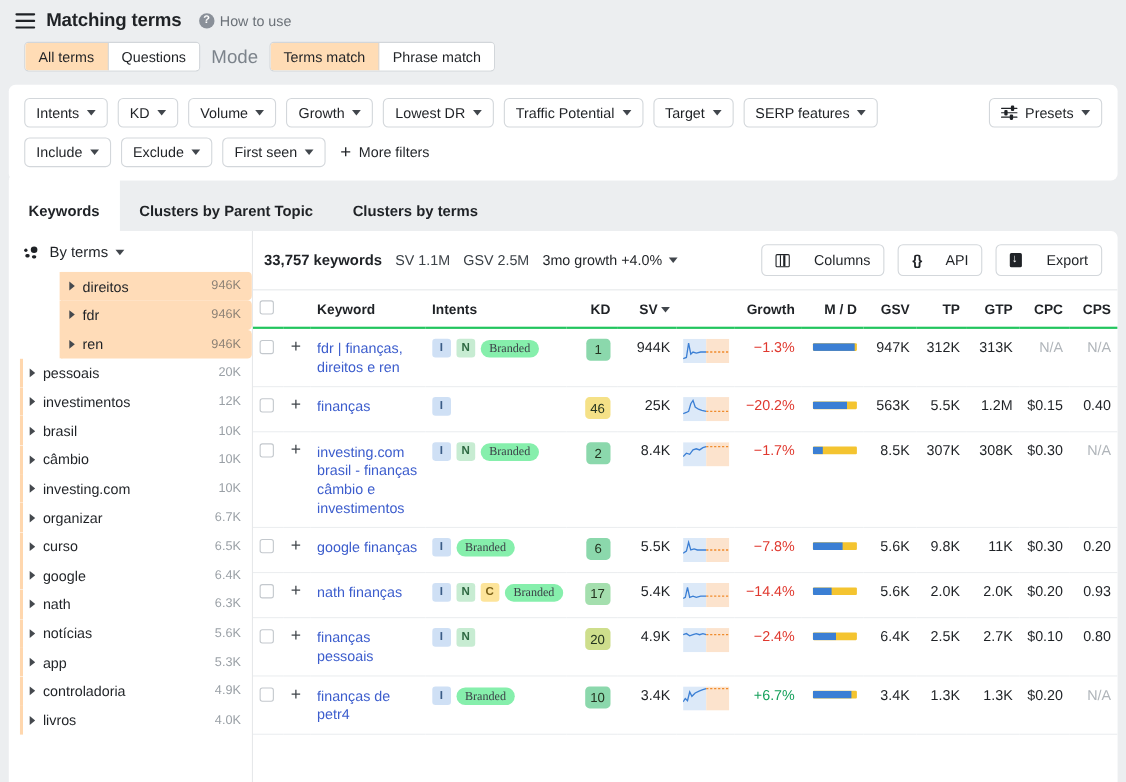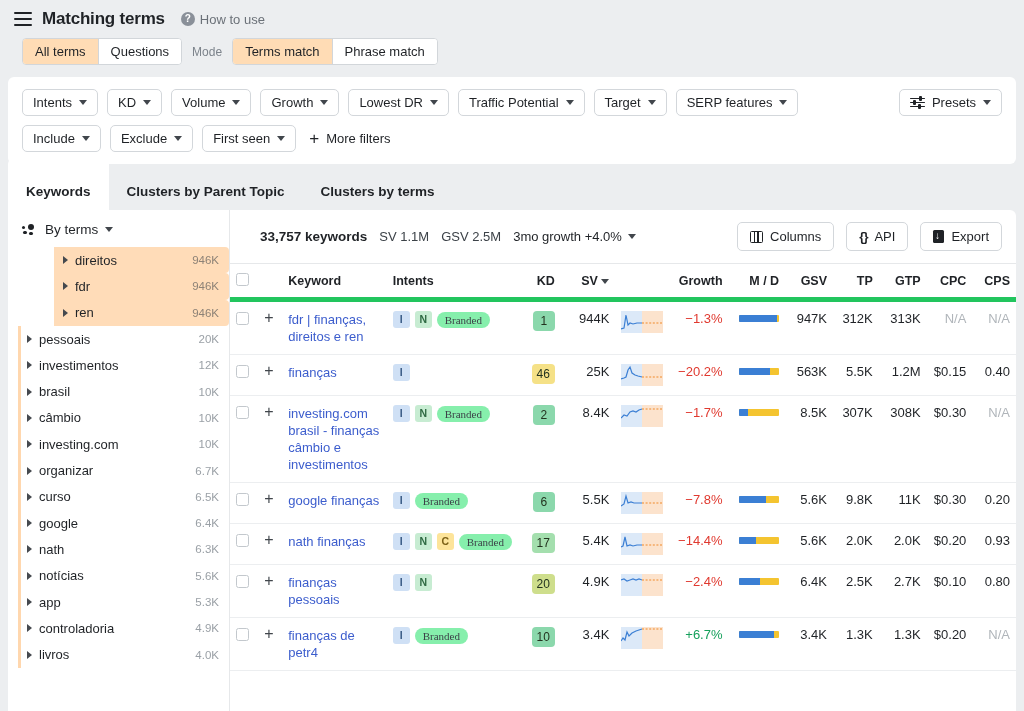--- a/index.html
+++ b/index.html
@@ -38,21 +38,21 @@
     display: flex; align-items: center; gap: 10px;
     padding: 0 22px 12px 22px;
   }
   .seg { display: flex; border-radius: 4px; overflow: hidden; border: 1px solid #d2d6da; background: #fff; }
   .seg .segbtn {
     font-size: 13px; padding: 5px 12px; background: #fff; cursor: pointer;
     border-right: 1px solid #d2d6da; color: #1f2226; white-space: nowrap;
   }
   .seg .segbtn:last-child { border-right: none; }
   .seg .segbtn.active { background: #ffdcb5; }
-  .modelabel { font-size: 12px; color: #7c838b; }
+  .modelabel { font-size: 17px; color: #7c838b; }
 
   
   .filters {
     background: #fff;
     margin: 0 8px;
     border-radius: 6px;
     padding: 12px 14px 12px 14px;
     display: flex; flex-direction: column; gap: 9px;
     position: relative;
   }
@@ -115,42 +115,42 @@
   .term .tname { font-size: 13px; flex: 1; color: #1f2226; white-space: nowrap; overflow: hidden; }
   .term .tcount { font-size: 11.5px; color: #9aa0a6; }
   .term.hl .tcount { color: #8d8276; }
 
   
   .tablearea { flex: 1; display: flex; flex-direction: column; min-width: 0; }
   .toolbar {
     display: flex; align-items: center; padding: 12px 14px 12px 10px;
     gap: 12px; border-bottom: 1px solid #e6e8ea;
   }
-  .kwcount { font-size: 13.5px; font-weight: bold; margin-left: 20px; }
+  .kwcount { font-size: 13.5px; font-weight: bold; }
   .metric { font-size: 13px; color: #3c4248; }
   .growthsel { font-size: 13px; display: flex; align-items: center; gap: 6px; cursor: pointer; }
   .tb-spacer { flex: 1; }
   .tbtn {
     border: 1px solid #d3d7db; border-radius: 5px; background: #fff;
     font-size: 13px; padding: 6px 12px; cursor: pointer;
-    display: flex; align-items: center; gap: 7px; white-space: nowrap;
+    display: flex; align-items: center; gap: 22px; white-space: nowrap;
   }
   .cols-icon { width: 13px; height: 12px; border: 1.5px solid #1f2226; border-radius: 1.5px; position: relative; }
   .cols-icon i { position: absolute; top: 0; bottom: 0; width: 1.5px; background: #1f2226; }
   .cols-icon i:nth-child(1) { left: 2.7px; }
   .cols-icon i:nth-child(2) { left: 6.3px; }
   .api-icon { font-size: 13px; font-weight: bold; letter-spacing: -1px; }
   .exp-icon { width: 11px; height: 13px; background: #1f2226; border-radius: 1.5px; position: relative; }
   .exp-icon::after { content: "↓"; position: absolute; color: #fff; font-size: 10px; left: 1.5px; top: -1px; line-height: 13px; }
 
   
   table { width: 100%; border-collapse: collapse; table-layout: fixed; }
   thead th {
     font-size: 12.5px; font-weight: bold; text-align: right;
-    padding: 8px 6px; border-bottom: 5px solid #22c55e; color: #1f2226;
+    padding: 8px 6px; border-bottom: 2px solid #22c55e; color: #1f2226;
     white-space: nowrap;
   }
   th.l, td.l { text-align: left; }
   tbody td {
     font-size: 13px; padding: 9px 6px; vertical-align: top;
     border-bottom: 1px solid #eceef0; text-align: right; color: #1f2226;
   }
   .c-chk { width: 26px; }
   .c-plus { width: 22px; }
   .c-kw { width: 96px; }

